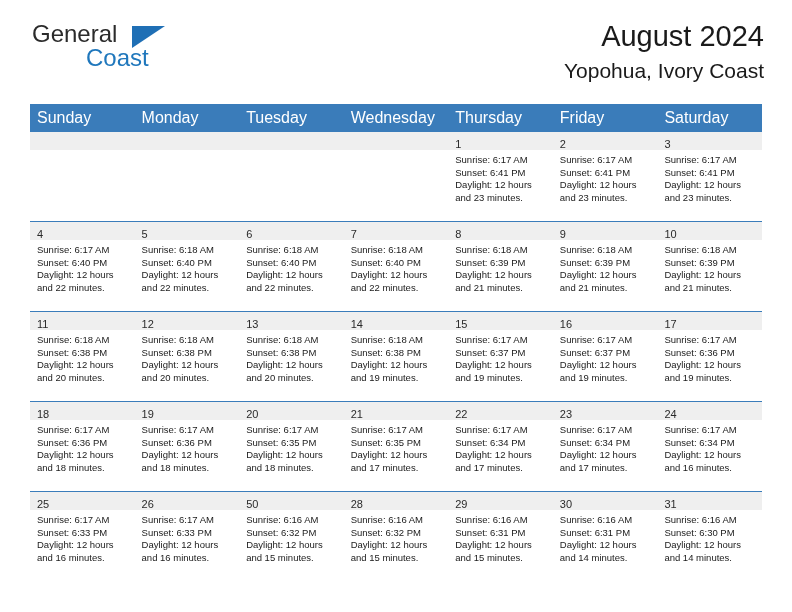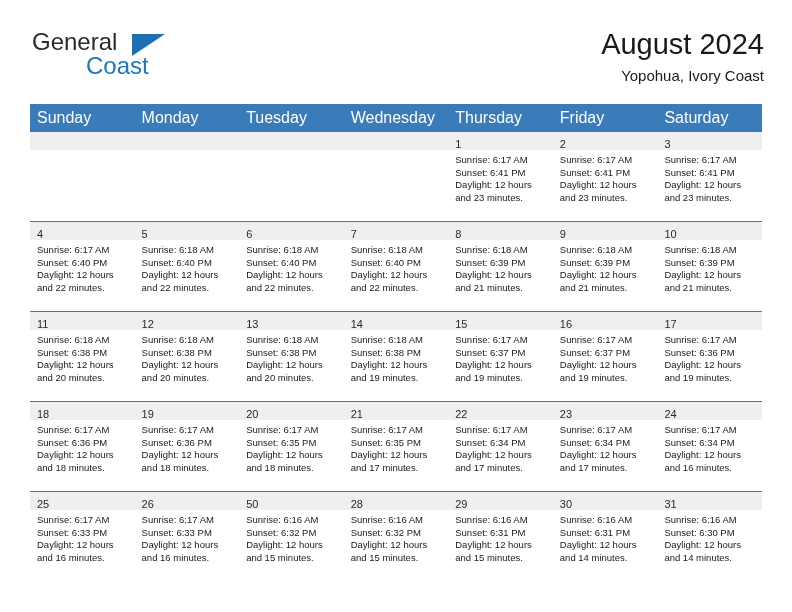--- a/index.html
+++ b/index.html
@@ -18,21 +18,21 @@
     position: relative;
     width: 792px;
     height: 612px;
     box-sizing: border-box;
   }
 
   
   .header {
     position: absolute;
     left: 30px;
-    top: 28px;
+    top: 20px;
     right: 28px;
     height: 70px;
   }
   .brand {
     position: absolute;
     left: 0;
     top: 0;
     width: 260px;
     height: 60px;
   }
@@ -73,21 +73,21 @@
   }
   .cal-title {
     font-size: 29px;
     font-weight: 400;
     color: #1a1a1a;
     line-height: 1.15;
     white-space: nowrap;
   }
   .cal-subtitle {
     margin-top: 6px;
-    font-size: 15px;
+    font-size: 21px;
     font-weight: 400;
     color: #1a1a1a;
     line-height: 1.15;
     white-space: nowrap;
   }
 
   
   .calendar {
     position: absolute;
     left: 30px;

